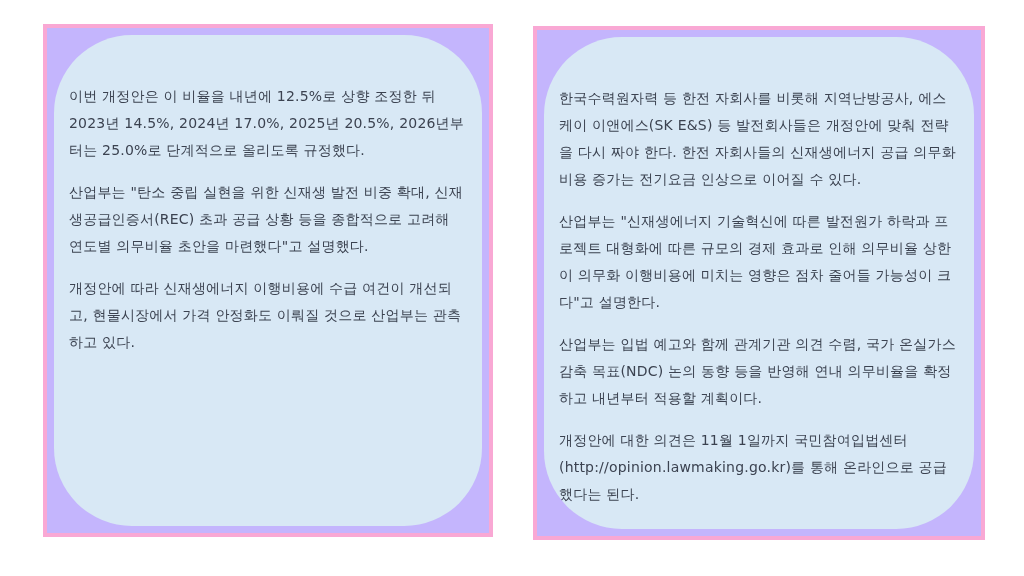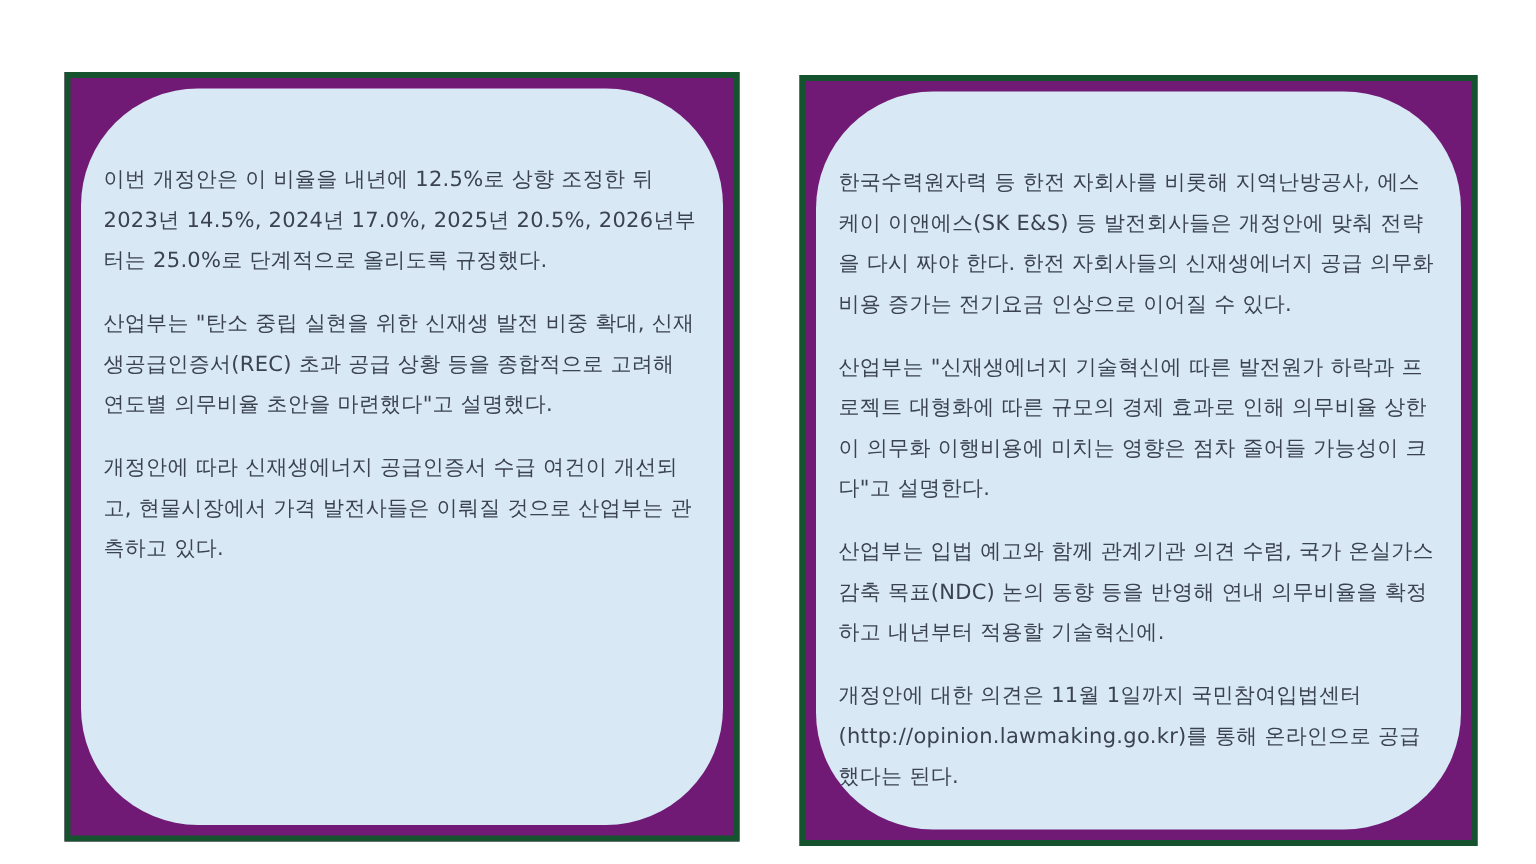--- a/index.html
+++ b/index.html
@@ -10,23 +10,22 @@
   body {
     width: 1024px;
     height: 576px;
     position: relative;
     overflow: hidden;
     font-family: "DejaVu Sans", sans-serif;
   }
   .card {
     position: absolute;
     box-sizing: border-box;
-    border: 4px solid #14532d;
-    background: #701a75;
-    margin-top: 24px;
+    border: 4px solid #f9a8d4;
+    background: #c4b5fd;
   }
   .card-left  { left: 43px;  top: 24px; width: 450px; height: 513px; }
   .card-right { left: 533px; top: 26px; width: 452px; height: 514px; }
   .blob {
     position: absolute;
     left: 7px; right: 7px; top: 7px; bottom: 7px;
     background: #d8e8f5;
     border-radius: 78px;
     box-sizing: border-box;
     padding: 48px 17px 16px 15px;
@@ -42,25 +41,25 @@
   }
   .para:last-of-type { margin-bottom: 0; }
 </style>
 </head>
 <body>
 
 <div class="card card-left">
   <div class="blob">
     <p class="para">이번 개정안은 이 비율을 내년에 12.5%로 상향 조정한 뒤 2023년 14.5%, 2024년 17.0%, 2025년 20.5%, 2026년부터는 25.0%로 단계적으로 올리도록 규정했다.</p>
     <p class="para">산업부는 "탄소 중립 실현을 위한 신재생 발전 비중 확대, 신재생공급인증서(REC) 초과 공급 상황 등을 종합적으로 고려해 연도별 의무비율 초안을 마련했다"고 설명했다.</p>
-    <p class="para">개정안에 따라 신재생에너지 공급인증서 수급 여건이 개선되고, 현물시장에서 가격 발전사들은 이뤄질 것으로 산업부는 관측하고 있다.</p>
+    <p class="para">개정안에 따라 신재생에너지 이행비용에 수급 여건이 개선되고, 현물시장에서 가격 안정화도 이뤄질 것으로 산업부는 관측하고 있다.</p>
   </div>
 </div>
 
 <div class="card card-right">
   <div class="blob">
     <p class="para">한국수력원자력 등 한전 자회사를 비롯해 지역난방공사, 에스케이 이앤에스(SK E&amp;S) 등 발전회사들은 개정안에 맞춰 전략을 다시 짜야 한다. 한전 자회사들의 신재생에너지 공급 의무화 비용 증가는 전기요금 인상으로 이어질 수 있다.</p>
     <p class="para">산업부는 "신재생에너지 기술혁신에 따른 발전원가 하락과 프로젝트 대형화에 따른 규모의 경제 효과로 인해 의무비율 상한이 의무화 이행비용에 미치는 영향은 점차 줄어들 가능성이 크다"고 설명한다.</p>
-    <p class="para">산업부는 입법 예고와 함께 관계기관 의견 수렴, 국가 온실가스 감축 목표(NDC) 논의 동향 등을 반영해 연내 의무비율을 확정하고 내년부터 적용할 기술혁신에.</p>
+    <p class="para">산업부는 입법 예고와 함께 관계기관 의견 수렴, 국가 온실가스 감축 목표(NDC) 논의 동향 등을 반영해 연내 의무비율을 확정하고 내년부터 적용할 계획이다.</p>
     <p class="para">개정안에 대한 의견은 11월 1일까지 국민참여입법센터(http://opinion.lawmaking.go.kr)를 통해 온라인으로 공급했다는 된다.</p>
 
   </div>
 </div>
 
 </body></html>

